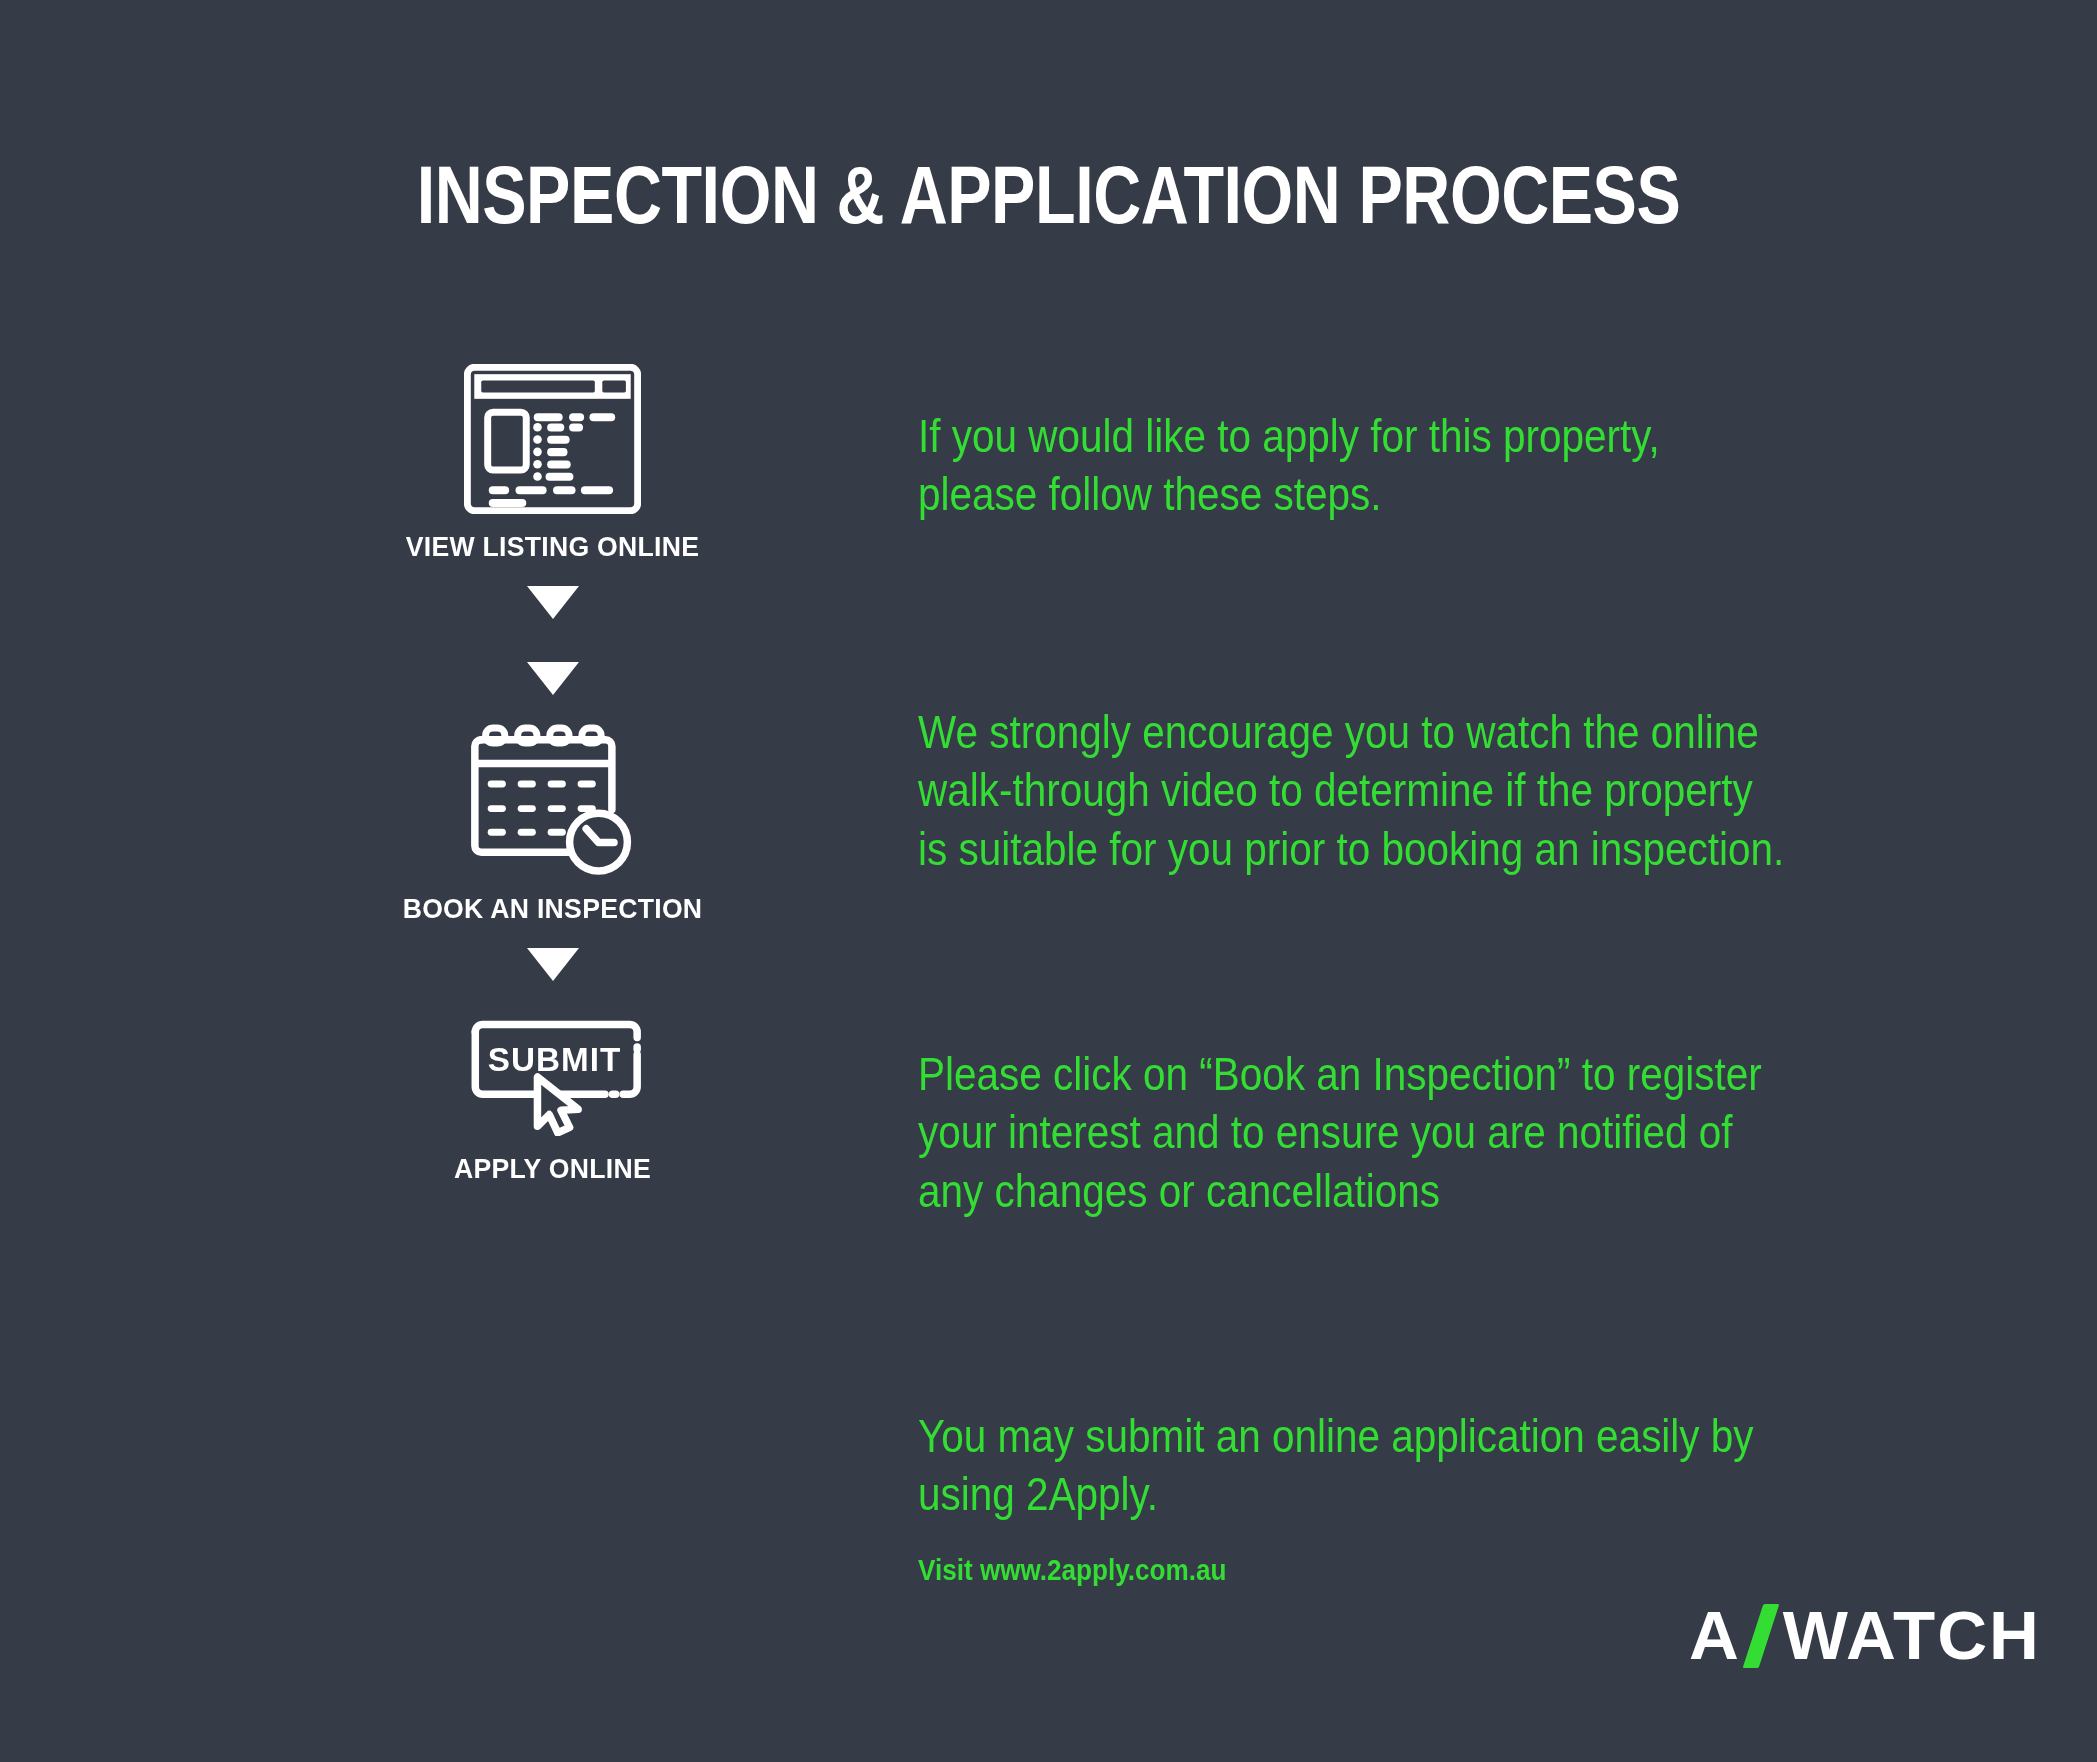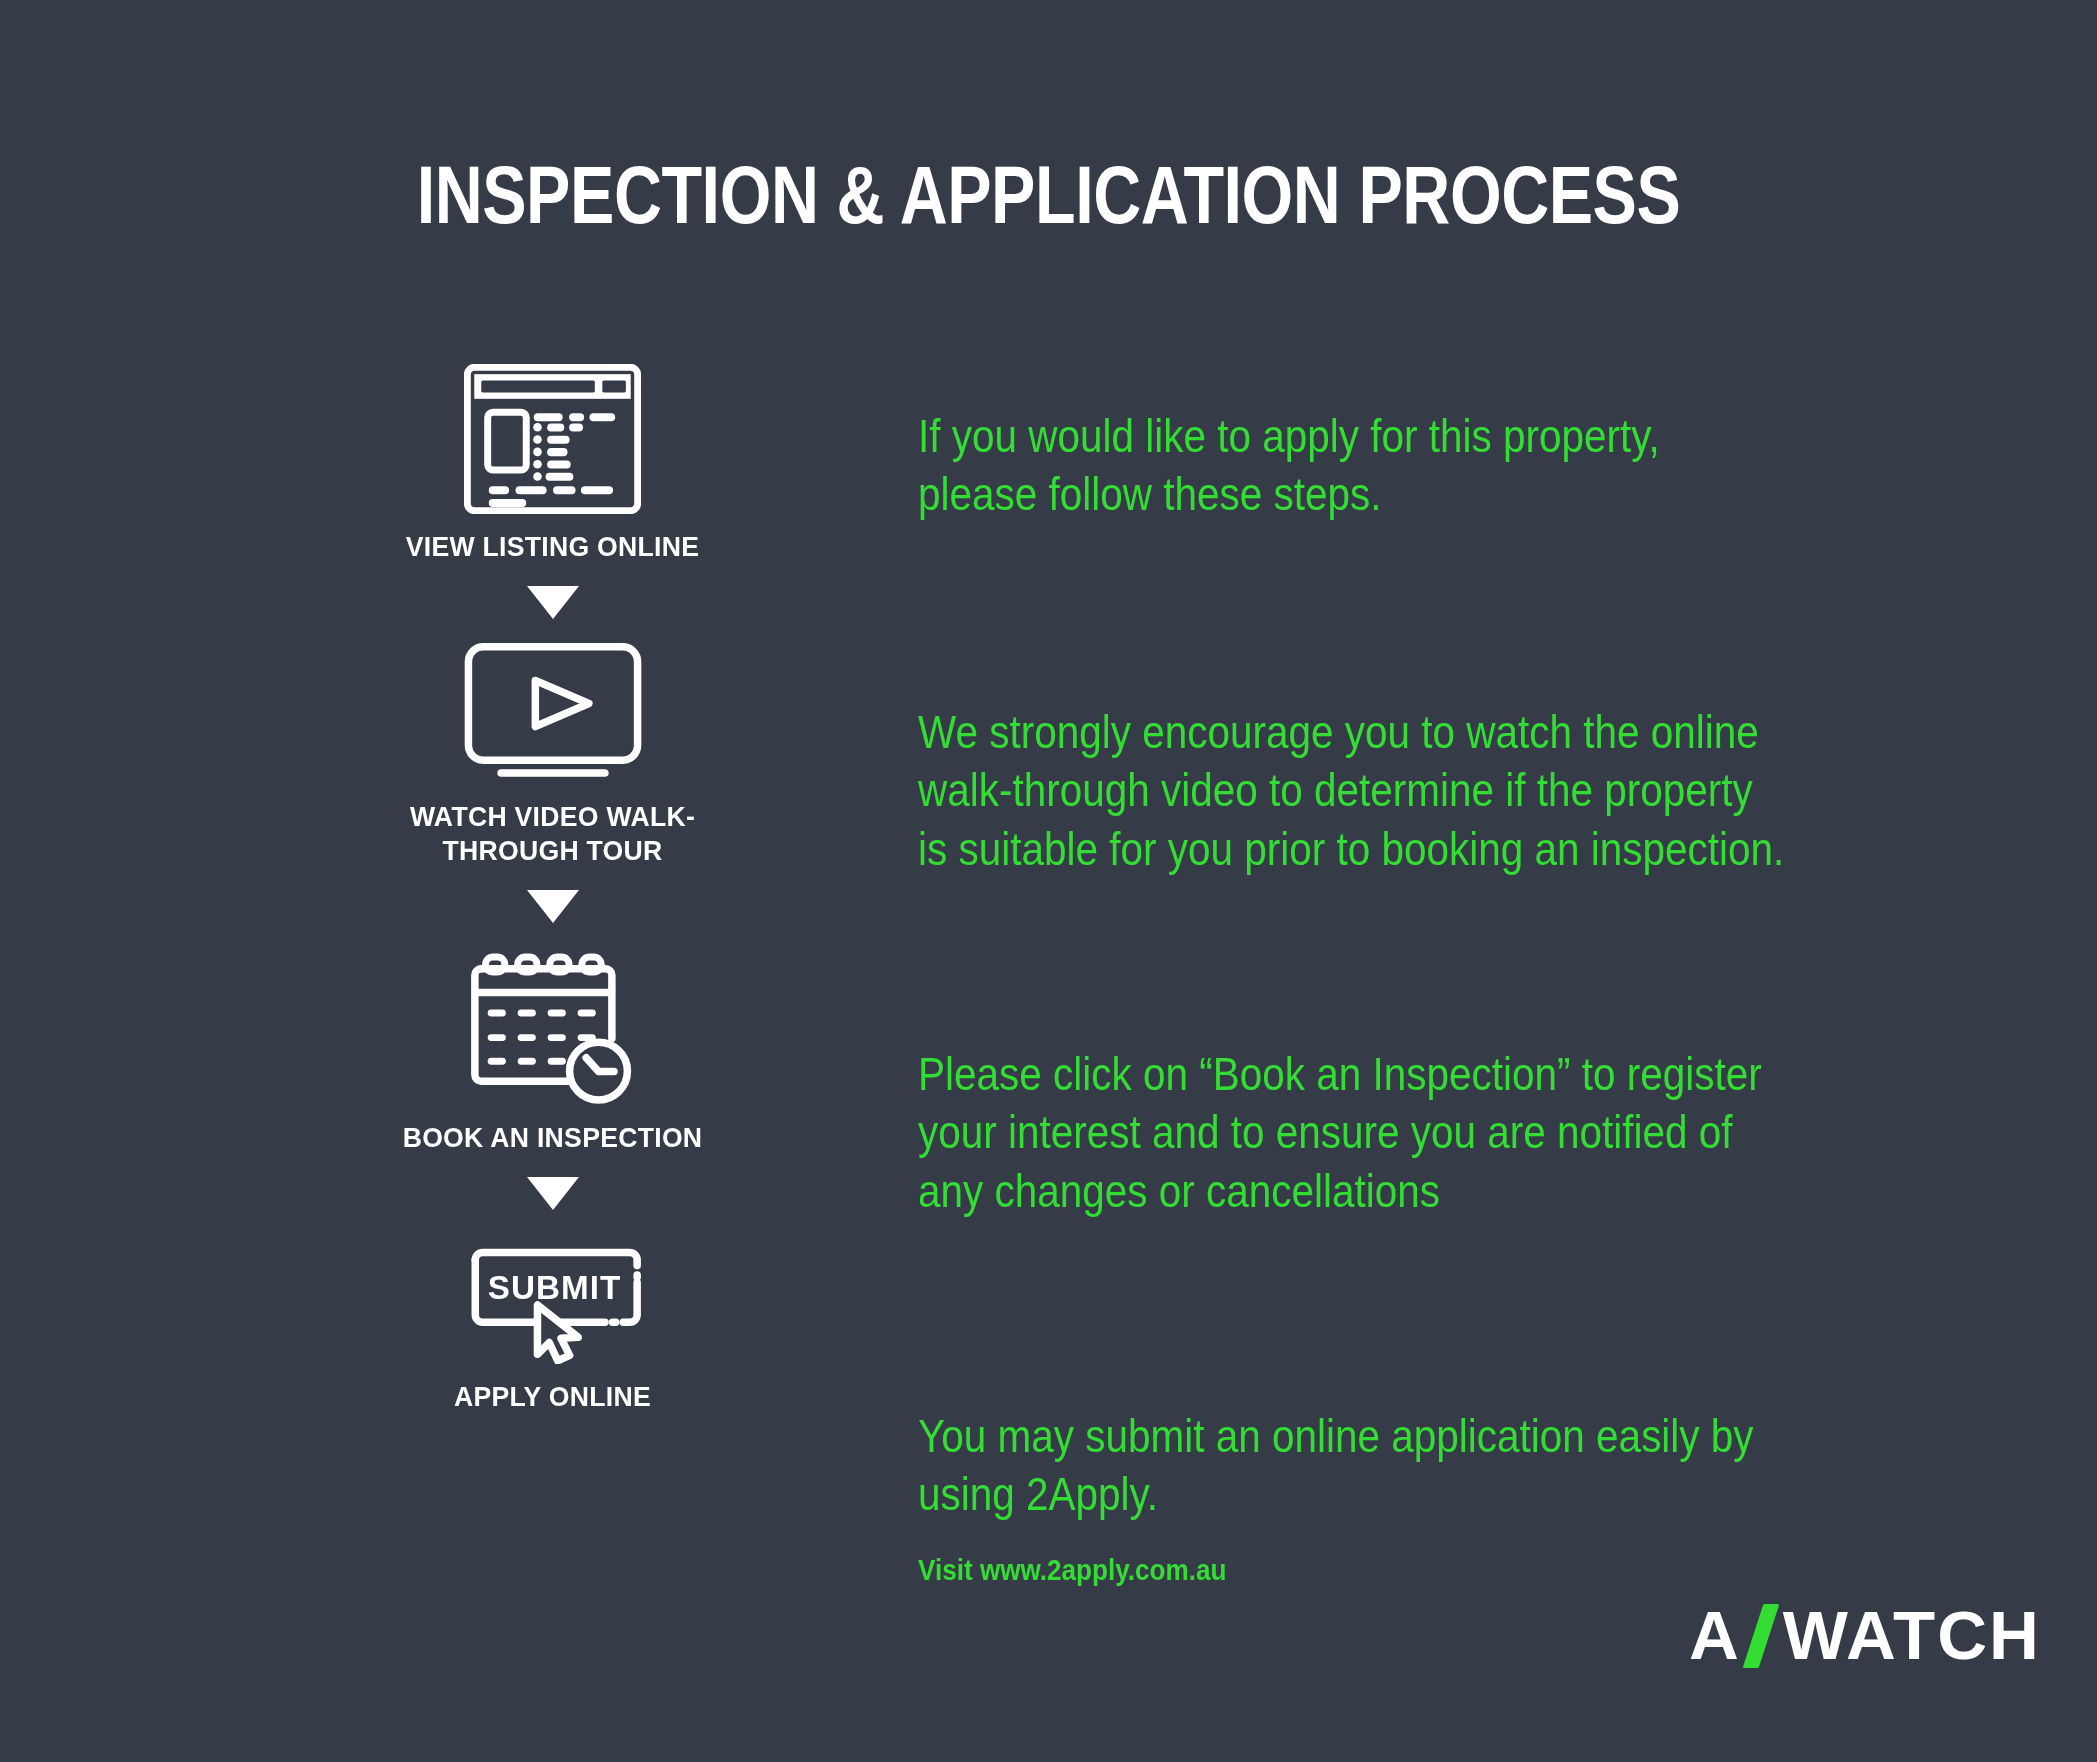--- a/index.html
+++ b/index.html
@@ -158,31 +158,20 @@
       </div>
       <div class="step-label">VIEW LISTING ONLINE</div>
     </div>
 
     <div class="gap-a"></div>
     <div class="arrow">
         <i></i>
       </div>
     <div class="gap-b"></div>
 
-    <div class="step">
-      <div class="icon-wrap">
-        <svg width="182" height="145" viewBox="0 0 340 270">
-          <rect x="12" y="14" width="316" height="212" rx="28" ry="28" fill="none" stroke="#ffffff" stroke-width="14"></rect>
-          <path d="M137 77 L237 120 L137 163 Z" fill="none" stroke="#ffffff" stroke-width="14" stroke-linejoin="round"></path>
-          <rect x="66" y="243" width="208" height="14" rx="7" fill="#ffffff"></rect>
-        </svg>
-      </div>
-      <div class="step-label">WATCH VIDEO
-WALK-THROUGH TOUR</div>
-    </div>
 
     <div class="gap-a"></div>
     <div class="arrow">
         <i></i>
       </div>
     <div class="gap-b"></div>
 
     <div class="step">
       <div class="icon-wrap">
         <svg width="182" height="161" viewBox="0 0 340 300">

